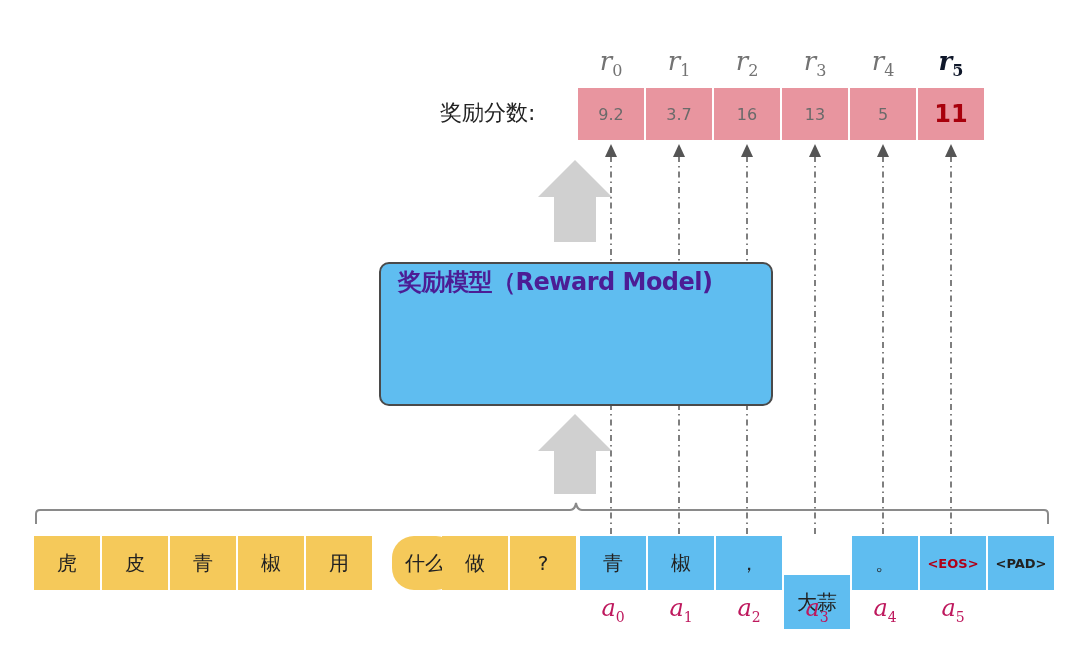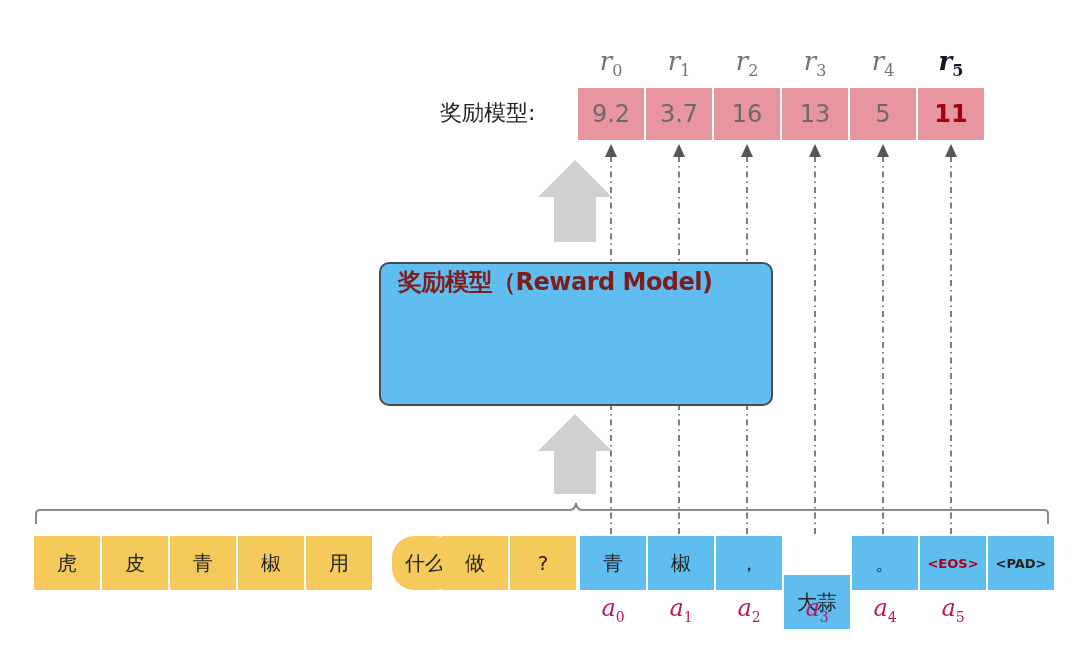--- a/index.html
+++ b/index.html
@@ -1,30 +1,30 @@
 <!DOCTYPE html>
 <html><head>
 <meta charset="utf-8">
 <style>
   html, body { margin: 0; padding: 0; background: #ffffff; }
   body { width: 1080px; height: 645px; position: relative; overflow: hidden;
          font-family: "DejaVu Sans", "Liberation Sans", sans-serif; }
   .abs { position: absolute; }
   .score-label { left: 440px; top: 98px; font-size: 22px; color: #222; font-weight: 500; }
   .score-cell { top: 88px; height: 52px; width: 66px; background: #e8959f; color: #6a6a6a;
-                font-size: 24px; display: flex; align-items: center; justify-content: center;
+                font-size: 16px; display: flex; align-items: center; justify-content: center;
                 box-sizing: border-box; }
   .score-cell.hl { color: #a8000c; font-weight: bold; font-size: 24px; }
   .r-label { top: 46px; width: 66px; text-align: center; font-family: "DejaVu Serif", "Liberation Serif", serif;
              font-style: italic; font-size: 26px; color: #737373; }
   .r-label sub { font-style: normal; font-size: 16px; }
   .r-label.hl { color: #0f172a; font-weight: bold; }
   .model-box { left: 379px; top: 262px; width: 394px; height: 144px; background: #5fbdf0;
                border: 2px solid #4a4a4a; border-radius: 10px; box-sizing: border-box; }
-  .model-title { left: 398px; top: 266px; font-size: 24px; font-weight: bold; color: #7f1d1d;
+  .model-title { left: 398px; top: 266px; font-size: 24px; font-weight: bold; color: #4c1d95;
                  font-family: "DejaVu Sans", "Liberation Sans", sans-serif; letter-spacing: -0.5px; text-align: center; }
   .token { top: 536px; height: 54px; width: 66px; display: flex; align-items: center; justify-content: center;
            font-size: 20px; color: #222; box-sizing: border-box; }
   .token.prompt { background: #f5c95a; }
   .token.resp { background: #5fbdf0; }
   .token.special { font-size: 13px; font-weight: bold; }
   .token.eos { color: #b00018; text-align: right; }
   .a-label { top: 594px; width: 66px; text-align: center; font-family: "DejaVu Serif", "Liberation Serif", serif;
              font-style: italic; font-size: 24px; color: #be185d; }
   .a-label sub { font-style: normal; font-size: 14px; }
@@ -69,21 +69,21 @@
   <g fill="#f0f0f0" stroke="#444" stroke-width="2.5">
     <circle cx="558" cy="331" r="7"></circle>
     <circle cx="585" cy="343" r="7"></circle>
     <circle cx="558" cy="358" r="7"></circle>
     <circle cx="612" cy="358" r="7"></circle>
     <circle cx="585" cy="371" r="7"></circle>
     <circle cx="558" cy="385" r="7"></circle>
   </g>
 </svg>
 
-<div class="abs score-label">奖励模型:</div>
+<div class="abs score-label">奖励分数:</div>
 <div id="score-row">
     <div class="abs r-label" style="left: 578px;">r<sub>0</sub></div>
     <div class="abs score-cell" style="left: 578px;">9.2</div>
     <div class="abs r-label" style="left: 646px;">r<sub>1</sub></div>
     <div class="abs score-cell" style="left: 646px;">3.7</div>
     <div class="abs r-label" style="left: 714px;">r<sub>2</sub></div>
     <div class="abs score-cell" style="left: 714px;">16</div>
     <div class="abs r-label" style="left: 782px;">r<sub>3</sub></div>
     <div class="abs score-cell" style="left: 782px;">13</div>
     <div class="abs r-label" style="left: 850px;">r<sub>4</sub></div>

